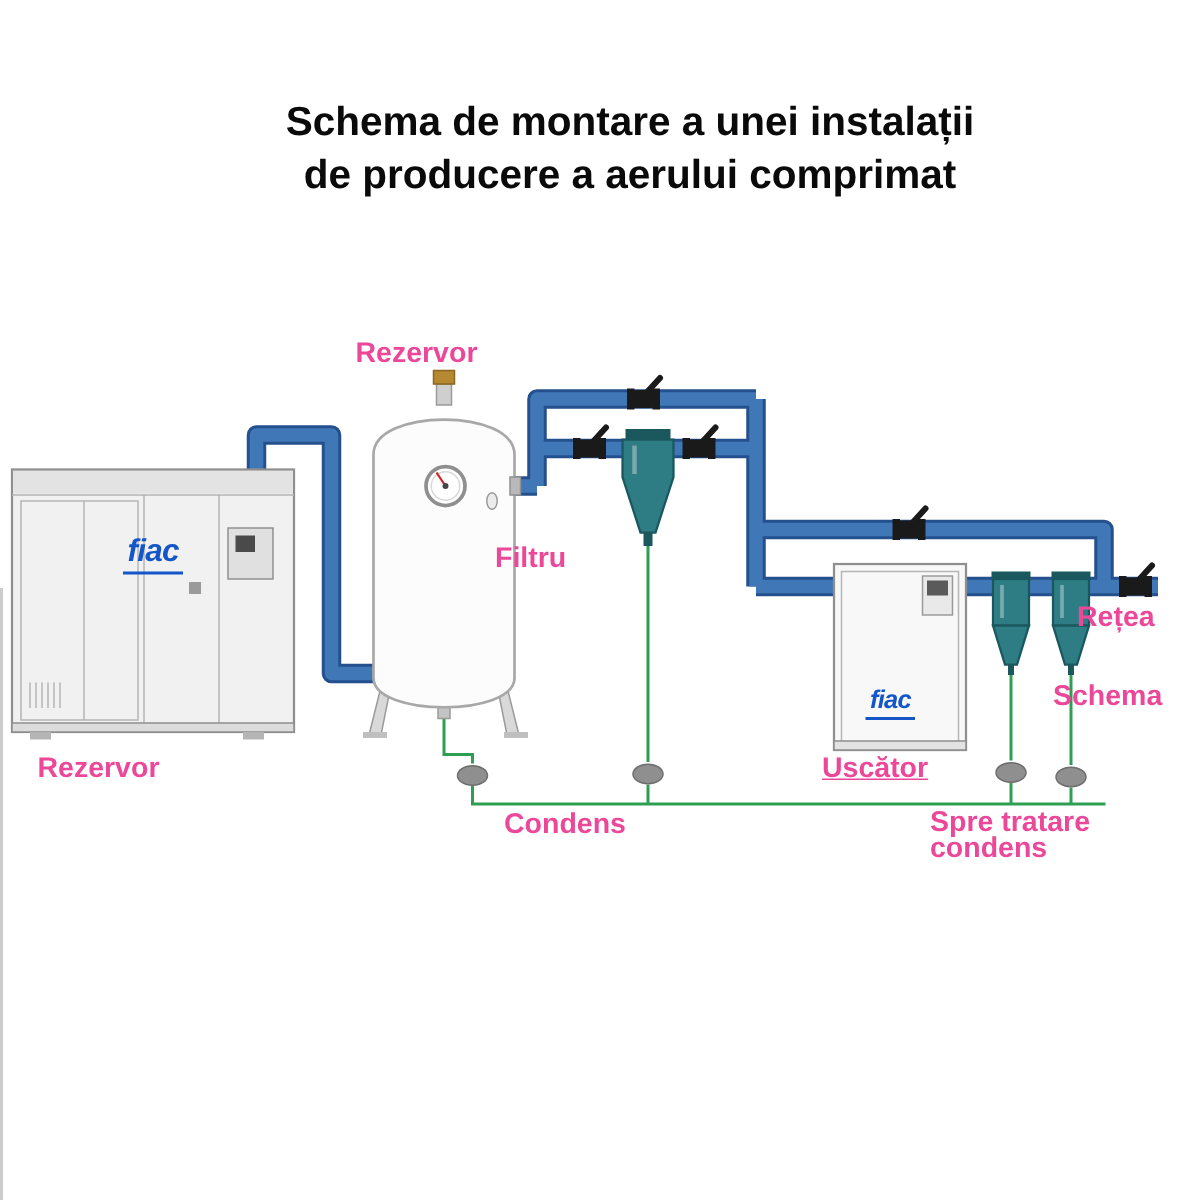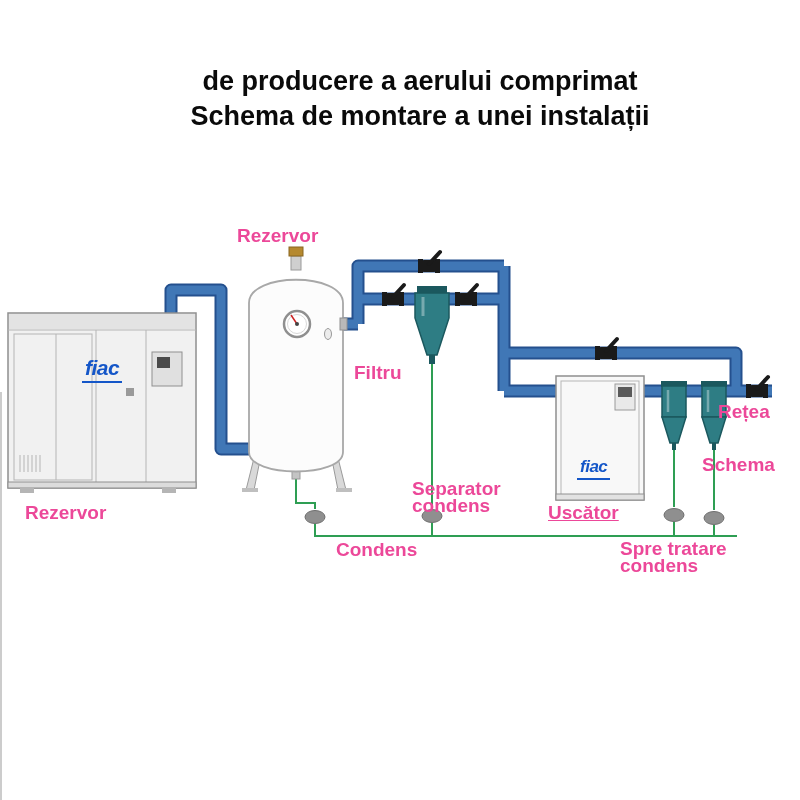--- a/index.html
+++ b/index.html
@@ -32,22 +32,22 @@
   .metal2{fill:#f8f8f8;stroke:#8f8f8f;stroke-width:1.5;}
   .thin{stroke:#b5b5b5;stroke-width:1;fill:none;}
   .tank{fill:#fcfcfc;stroke:#a8a8a8;stroke-width:1.8;}
 </style>
 </head>
 <body>
 
 <div class="stage">
 
   <div class="title">
+    <div>Schema de montare a unei instalații</div>
     <div>de producere a aerului comprimat</div>
-    <div>Schema de montare a unei instalații</div>
   </div>
 
   <svg width="800" height="800" viewBox="0 0 800 800">
 
     <rect x="0" y="392" width="2" height="408" fill="#cccccc"></rect>
 
     <path class="green-line" d="M296,477 V503 H315 V509 M315,524 V536 H737 M432,364 V508 M432,523 V536 M674,450 V507 M674,522 V536 M714,450 V510 M714,525 V536"></path>
 
     <g>
       <ellipse class="drain" cx="315" cy="517" rx="10" ry="6.5"></ellipse>
@@ -159,23 +159,21 @@
       <rect class="teal-dark" x="-13" y="381" width="26" height="6"></rect>
       <rect class="teal-body" x="-12" y="386" width="24" height="31"></rect>
       <path class="teal-body" d="M-12,417 H12 L4,443 H-4 Z"></path>
       <rect class="teal-dark" x="-2" y="443" width="4" height="7"></rect>
       <line x1="-6" y1="390" x2="-6" y2="412" stroke="rgba(255,255,255,0.35)" stroke-width="2.5"></line>
     </g>
   </svg>
 
   <div class="lbl" style="left:237px;top:227px;width:120px;">Rezervor</div>
   <div class="lbl" style="left:25px;top:504px;width:150px;">Rezervor</div>
-  <div class="lbl" style="left:354px;top:364px;width:76px;">Filtru</div>
-  <div class="lbl" style="left:412px;top:480px;width:120px;">Separator
-condens</div>
+  <div class="lbl" style="left:330px;top:364px;width:76px;">Filtru</div>
   <div class="lbl" style="left:548px;top:504px;width:100px;text-decoration:underline;">Uscător</div>
   <div class="lbl" style="left:702px;top:456px;width:84px;">Schema</div>
   <div class="lbl" style="left:718px;top:403px;width:84px;">Rețea</div>
   <div class="lbl" style="left:336px;top:541px;width:100px;">Condens</div>
   <div class="lbl" style="left:620px;top:540px;width:184px;">Spre tratare condens</div>
 
   <div class="brand-logo brand-comp">fiac</div>
   <div class="brand-logo brand-dryer">fiac</div>
 
 </div>

